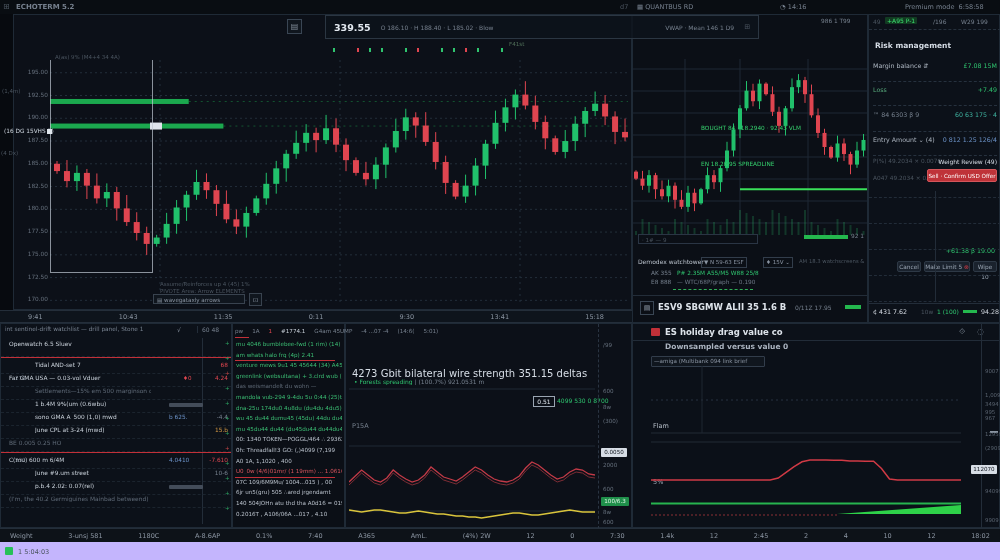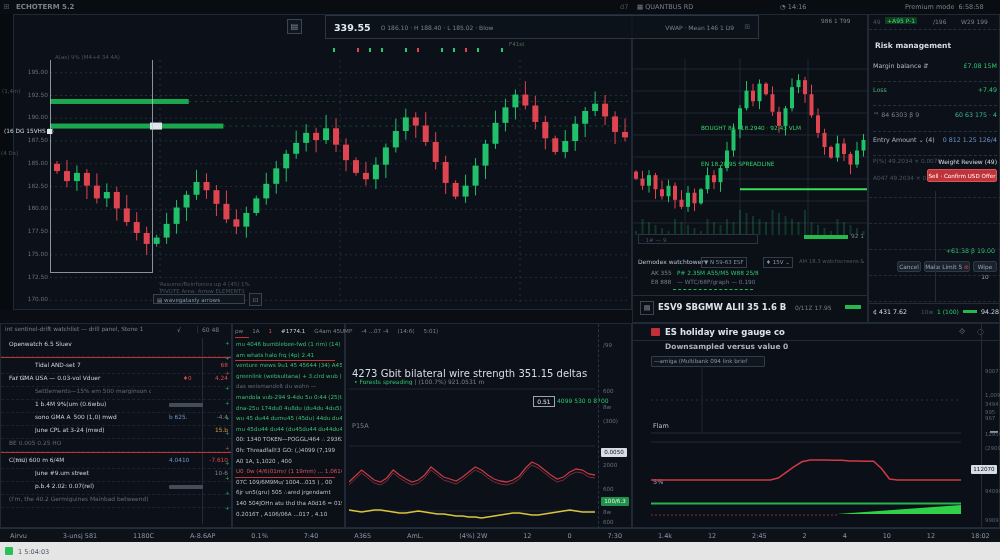--- a/index.html
+++ b/index.html
@@ -230,20 +230,29 @@
     <div class="abs" style="left:94px;top:295px;width:14px;height:3px;background:#24b84e;"></div>
     <span class="abs" style="left:112px;top:293px;font-size:6.3px;color:#cfd6de;">94.28</span>
   <div style="position: absolute; left: 0px; top: 182px; width: 132px; border-top: 1px dashed rgb(34, 44, 56);"></div>
       <div style="position: absolute; left: 0px; top: 208px; width: 132px; border-top: 1px dashed rgb(34, 44, 56);"></div>
       <div style="position: absolute; left: 0px; top: 234px; width: 132px; border-top: 1px dashed rgb(34, 44, 56);"></div>
       <div style="position: absolute; left: 0px; top: 260px; width: 132px; border-top: 1px dashed rgb(34, 44, 56);"></div>
       <div style="position: absolute; left: 0px; top: 286px; width: 132px; border-top: 1px dashed rgb(34, 44, 56);"></div>
       <div style="position: absolute; left: 66px; top: 176px; height: 110px; border-left: 1px solid rgb(34, 44, 56);"></div>
     </div>
 
+  <div id="time-axis">
+      <span class="t-label">9:41</span>
+      <span class="t-label">10:43</span>
+      <span class="t-label">11:35</span>
+      <span class="t-label">0:11</span>
+      <span class="t-label">9:30</span>
+      <span class="t-label">13:41</span>
+      <span class="t-label">15:18</span>
+    </div>
 
   <div class="panel" id="positions" style="left:0;top:323px;width:232px;height:205px;background:#0c1119;">
       <div style="position: absolute; left: 4px; top: 2px; width: 166px; font-size: 5.8px; color: rgb(118, 128, 142); white-space: nowrap; overflow: hidden; text-decoration: underline dotted;">int sentinel-drift watchlist — drill panel, Stone 1</div>
       <div style="position: absolute; left: 176px; top: 2px; font-size: 6px; color: rgb(138, 148, 162);">√</div>
       <div style="position: absolute; left: 196px; top: 2px; width: 30px; font-size: 6px; color: rgb(118, 128, 142); border-left: 1px solid rgb(35, 45, 57); padding-left: 4px;">60 48</div>
       <div style="position: absolute; left: 0px; top: 12px; width: 230px;"></div>
       <div style="position: absolute; left: 201px; top: 14px; height: 186px; border-left: 1px solid rgb(35, 45, 57);"></div>
       <div style="position: absolute; left: 0px; top: 15px; width: 230px; height: 17px; border-bottom: 1px dashed rgb(27, 36, 46);">
         <div style="position: absolute; left: 8px; top: 2px; width: 142px; font-size: 5.9px; color: rgb(201, 209, 218); white-space: nowrap; overflow: hidden;">Openwatch 6.5 Sluev</div>
       </div>
@@ -366,21 +375,21 @@
       <div style="position: absolute; left: 257px; top: 138px; font-size: 5.6px; color: rgb(102, 112, 125);">2000</div>
       <div style="position: absolute; left: 257px; top: 162px; font-size: 5.6px; color: rgb(102, 112, 125);">600</div>
       <div style="position: absolute; left: 255px; top: 173px; width: 28px; height: 9px; background: rgb(31, 143, 74); color: rgb(223, 245, 230); font-size: 5.6px; text-align: center; line-height: 9px; border-radius: 1px;">100/6.3</div>
       <div style="position: absolute; left: 257px; top: 185px; font-size: 5.6px; color: rgb(102, 112, 125);">8w</div>
       <div style="position: absolute; left: 257px; top: 195px; font-size: 5.6px; color: rgb(102, 112, 125);">600</div>
     </div>
 
   <div class="panel" id="vol-panel" style="left:632px;top:323px;width:368px;height:205px;background:#0b1018;">
     <div class="abs" style="left:0;top:0;width:366px;height:16px;background:#0c1119;border-bottom:1px solid #222c38;"></div>
     <div class="abs" style="left:18px;top:4px;width:9px;height:8px;background:#c13038;border-radius:1px;"></div>
-    <div class="abs" style="left:32px;top:3px;font-size:8.5px;font-weight:bold;color:#dde3ea;">ES holiday wire gauge co</div>
+    <div class="abs" style="left:32px;top:3px;font-size:8.5px;font-weight:bold;color:#dde3ea;">ES holiday drag value co</div>
     <span class="abs dim" style="left:326px;top:3px;font-size:8px;">⟐</span>
     <span class="abs dim" style="left:344px;top:3px;font-size:8px;">◌</span>
     <div class="abs" style="left:32px;top:18px;font-size:7.5px;font-weight:bold;color:#aab3bf;">Downsampled versus value 0</div>
     <div class="abs chip nowrap" style="left:18px;top:32px;width:108px;height:9px;font-size:5.6px;line-height:9px;padding:0 2px;">—amiga (Multibank 094 link brief</div>
     <div class="abs" style="left:20px;top:98px;font-size:6.5px;color:#b7bfc9;">Flam</div>
     <div class="abs" style="left:20px;top:154px;font-size:6.5px;color:#9aa4b0;">5%</div>
     <div class="abs" style="left:348px;top:0;height:205px;border-left:1px solid #232d39;"></div>
     <div class="abs" style="left:357px;top:107px;width:8px;height:2px;background:#8b95a2;"></div>
     <div id="vol-axis-labels"></div>
   <svg width="310" height="160" style="position: absolute; left: 18px; top: 42px;">
@@ -399,21 +408,21 @@
       <div style="position: absolute; left: 352px; top: 85px; font-size: 5.4px; color: rgb(90, 100, 112);">995</div>
       <div style="position: absolute; left: 352px; top: 91px; font-size: 5.4px; color: rgb(90, 100, 112);">967</div>
       <div style="position: absolute; left: 352px; top: 107px; font-size: 5.4px; color: rgb(90, 100, 112);">12959</div>
       <div style="position: absolute; left: 352px; top: 121px; font-size: 5.4px; color: rgb(90, 100, 112);">(29092)</div>
       <div style="position: absolute; left: 338px; top: 141px; width: 26px; height: 9px; background: rgb(215, 221, 229); color: rgb(16, 22, 30); font-size: 5.6px; text-align: center; line-height: 9px; border-radius: 1px;">112070</div>
       <div style="position: absolute; left: 352px; top: 164px; font-size: 5.4px; color: rgb(90, 100, 112);">94099</div>
       <div style="position: absolute; left: 352px; top: 193px; font-size: 5.4px; color: rgb(90, 100, 112);">9909</div>
     </div>
 
   <div id="bottom-axis">
-      <span class="t-label">Airvu</span>
+      <span class="t-label">Weight</span>
       <span class="t-label">3-unsj 581</span>
       <span class="t-label">1180C</span>
       <span class="t-label">A-8.6AP</span>
       <span class="t-label">0.1%</span>
       <span class="t-label">7:40</span>
       <span class="t-label">A365</span>
       <span class="t-label">AmL.</span>
       <span class="t-label">(4%) 2W</span>
       <span class="t-label">12</span>
       <span class="t-label">0</span>
@@ -421,21 +430,21 @@
       <span class="t-label">1.4k</span>
       <span class="t-label">12</span>
       <span class="t-label">2:45</span>
       <span class="t-label">2</span>
       <span class="t-label">4</span>
       <span class="t-label">10</span>
       <span class="t-label">12</span>
       <span class="t-label">18:02</span>
     </div>
 
-  <div class="abs" style="left:0;top:542px;width:1000px;height:18px;background:#e5e5e5;">
+  <div class="abs" style="left:0;top:542px;width:1000px;height:18px;background:#c4b5fd;">
     <div class="abs" style="left:5px;top:5px;width:8px;height:8px;background:#27c05a;border-radius:1px;"></div>
     <span class="abs vdim" style="left:18px;top:6px;font-size:6.5px;">1 5:04:03</span>
   </div>
 <svg width="578" height="244" style="position: absolute; left: 50px; top: 60px;">
       <line x1="0" y1="12.746268656716465" x2="578" y2="12.746268656716465" stroke="#232e3a" stroke-width="1" stroke-dasharray="2 3"></line>
       <line x1="0" y1="35.5074626865672" x2="578" y2="35.5074626865672" stroke="#232e3a" stroke-width="1" stroke-dasharray="2 3"></line>
       <line x1="0" y1="58.26865671641794" x2="578" y2="58.26865671641794" stroke="#232e3a" stroke-width="1" stroke-dasharray="2 3"></line>
       <line x1="0" y1="81.02985074626868" x2="578" y2="81.02985074626868" stroke="#232e3a" stroke-width="1" stroke-dasharray="2 3"></line>
       <line x1="0" y1="103.7910447761194" x2="578" y2="103.7910447761194" stroke="#232e3a" stroke-width="1" stroke-dasharray="2 3"></line>
       <line x1="0" y1="126.55223880597015" x2="578" y2="126.55223880597015" stroke="#232e3a" stroke-width="1" stroke-dasharray="2 3"></line>

